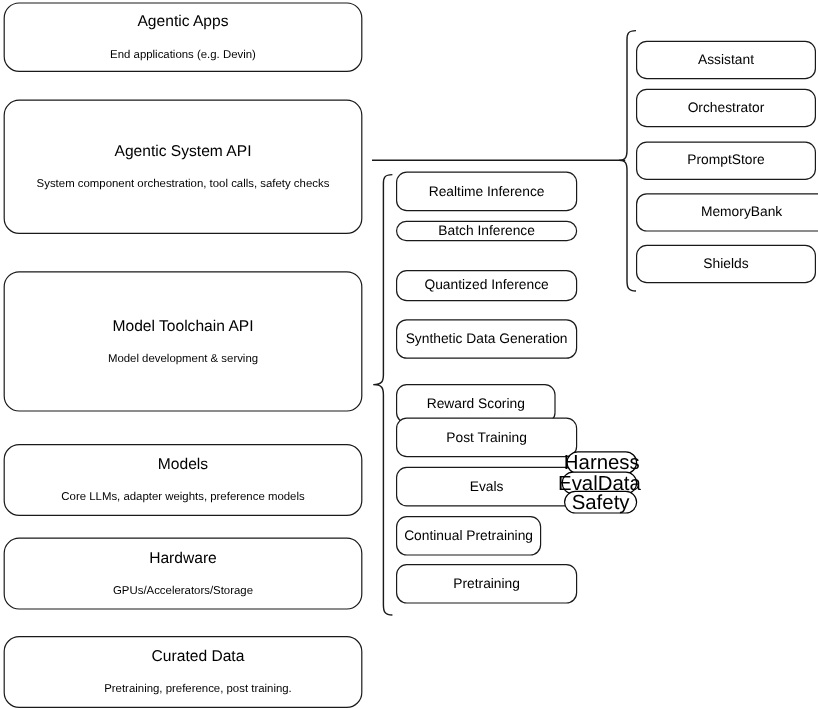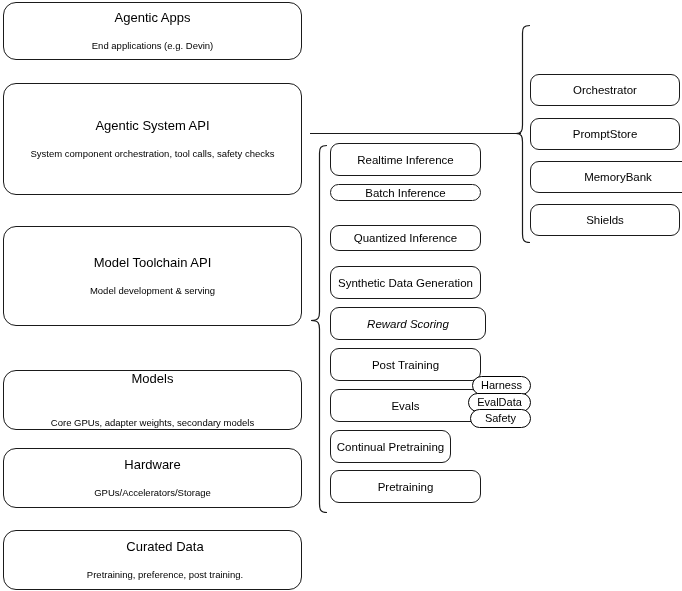--- a/index.html
+++ b/index.html
@@ -72,21 +72,21 @@
     box-sizing: border-box;
     border: 1.4px solid #000;
     border-radius: 999px;
     background: #ffffff;
     display: flex;
     align-items: center;
     justify-content: center;
     z-index: 6;
   }
   .pill .label {
-    font-size: 11px;
+    font-size: 17px;
     line-height: 13px;
     color: #000;
     white-space: nowrap;
   }
   
   .connector-layer {
     position: absolute;
     left: 0; top: 0;
     width: 682px; height: 591px;
     pointer-events: none;
@@ -128,28 +128,28 @@
   <div class="box layer-box" style="left:3px; top:2px; width:299px; height:58px;">
     <div class="title">Agentic Apps</div>
     <div class="subtitle">End applications (e.g. Devin)</div>
   </div>
 
   <div class="box layer-box" style="left:3px; top:83px; width:299px; height:112px;">
     <div class="title">Agentic System API</div>
     <div class="subtitle">System component orchestration, tool calls, safety checks</div>
   </div>
 
-  <div class="box layer-box" style="left:3px; top:226px; width:299px; height:100px;">
+  <div class="box layer-box" style="left:3px; top:226px; width:299px; height:117px;">
     <div class="title">Model Toolchain API</div>
     <div class="subtitle">Model development &amp; serving</div>
   </div>
 
-  <div class="box layer-box" style="left:3px; top:370px; width:299px; height:60px;justify-content:space-between;">
+  <div class="box layer-box" style="left:3px; top:370px; width:299px; height:60px;">
     <div class="title">Models</div>
-    <div class="subtitle">Core GPUs, adapter weights, secondary models</div>
+    <div class="subtitle">Core LLMs, adapter weights, preference models</div>
   </div>
 
   <div class="box layer-box" style="left:3px; top:448px; width:299px; height:60px;">
     <div class="title">Hardware</div>
     <div class="subtitle">GPUs/Accelerators/Storage</div>
   </div>
 
   <div class="box layer-box" style="left:3px; top:530px; width:299px; height:60px;padding-left:25px;">
     <div class="title">Curated Data</div>
     <div class="subtitle">Pretraining, preference, post training.</div>
@@ -160,21 +160,21 @@
   </div>
   <div class="item-box" style="left:330px; top:184px; width:151px; height:17px;">
     <div class="label">Batch Inference</div>
   </div>
   <div class="item-box" style="left:330px; top:225px; width:151px; height:26px;">
     <div class="label">Quantized Inference</div>
   </div>
   <div class="item-box" style="left:330px; top:266px; width:151px; height:33px;">
     <div class="label">Synthetic Data Generation</div>
   </div>
-  <div class="item-box" style="left:330px; top:307px; width:156px; height:33px;font-style:italic;">
+  <div class="item-box" style="left:330px; top:320px; width:133px; height:33px;">
     <div class="label">Reward Scoring</div>
   </div>
   <div class="item-box" style="left:330px; top:348px; width:151px; height:33px;">
     <div class="label">Post Training</div>
   </div>
   <div class="item-box" style="left:330px; top:389px; width:151px; height:33px;">
     <div class="label">Evals</div>
   </div>
   <div class="item-box" style="left:330px; top:430px; width:121px; height:33px;">
     <div class="label">Continual Pretraining</div>
@@ -186,20 +186,23 @@
   <div class="pill" style="left:472px; top:376px; width:59px; height:19px;">
     <div class="label">Harness</div>
   </div>
   <div class="pill" style="left:468px; top:393px; width:63px; height:19px;">
     <div class="label">EvalData</div>
   </div>
   <div class="pill" style="left:470px; top:409px; width:61px; height:19px;">
     <div class="label">Safety</div>
   </div>
 
+  <div class="item-box" style="left:530px; top:34px; width:150px; height:32px;">
+    <div class="label">Assistant</div>
+  </div>
   <div class="item-box" style="left:530px; top:74px; width:150px; height:32px;">
     <div class="label">Orchestrator</div>
   </div>
   <div class="item-box" style="left:530px; top:118px; width:150px; height:32px;">
     <div class="label">PromptStore</div>
   </div>
   <div class="item-box" style="left:530px; top:161px; width:176px; height:32px;">
     <div class="label">MemoryBank</div>
   </div>
   <div class="item-box" style="left:530px; top:204px; width:150px; height:32px;">

